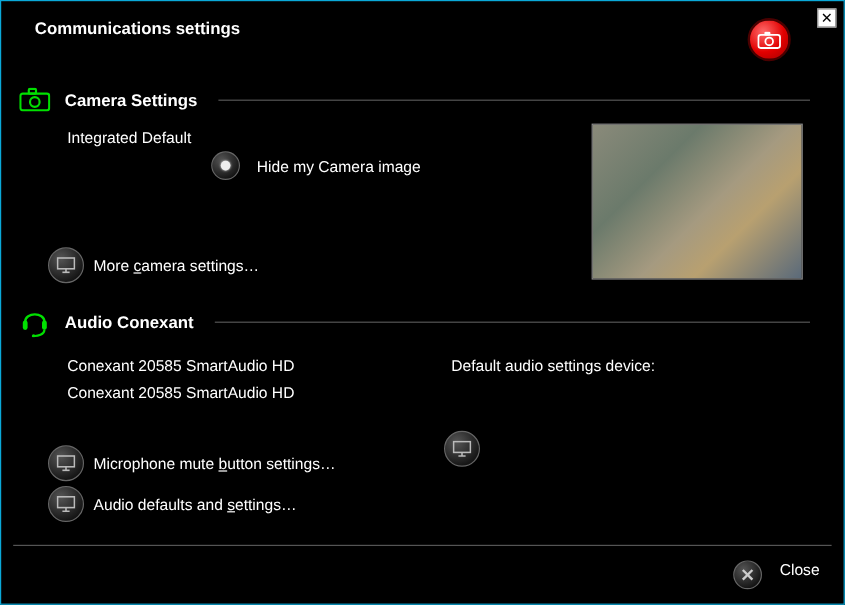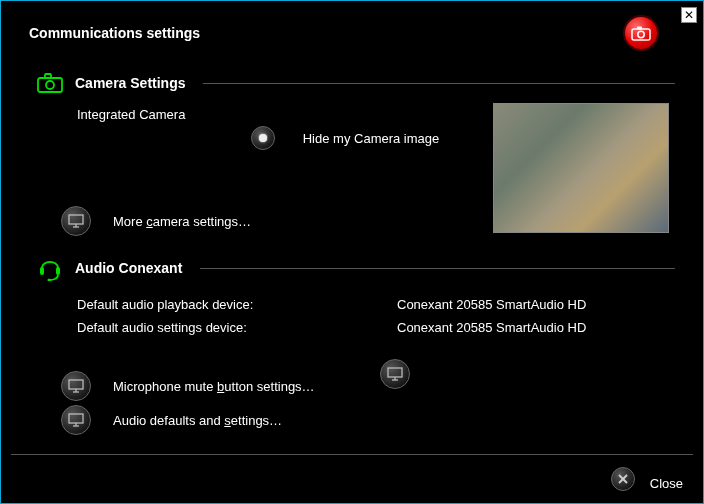--- a/index.html
+++ b/index.html
@@ -10,21 +10,21 @@
     color: #fff;
     font-family: "Segoe UI", Tahoma, sans-serif;
     font-size: 13px;
     border: 1px solid #0aa8d8;
     position: relative;
     overflow: hidden;
   }
   .titlebar {
     display: flex;
     justify-content: space-between;
-    align-items: center;
+    align-items: flex-start;
     padding: 14px 26px 6px 28px;
   }
   .title { font-weight: bold; font-size: 14px; }
   .title-right { display: flex; align-items: center; gap: 8px; }
   .close-x {
     position: absolute;
     top: 6px; right: 6px;
     width: 16px; height: 16px;
     background: #fff;
     color: #000;
@@ -36,66 +36,66 @@
   }
   .rec-btn {
     width: 36px; height: 36px;
     border-radius: 50%;
     background: radial-gradient(circle at 35% 30%, #ff6a6a 0%, #e20000 55%, #a00000 100%);
     border: 2px solid #4a0000;
     display: flex; align-items: center; justify-content: center;
     cursor: pointer;
     margin-right: 18px;
   }
-  .content { padding: 6px 28px 0 36px; }
+  .content { padding: 6px 28px 0 15px; }
   .section-head {
     display: flex; align-items: center; gap: 12px;
     margin-top: 10px;
   }
   .section-head .icon-slot { width: 26px; display:flex; justify-content:center; }
   .section-head .heading { font-weight: bold; font-size: 14px; white-space: nowrap; }
   .section-head .rule { flex: 1; height: 1px; background: #555; margin-left: 6px; }
   .indent { margin-left: 40px; }
   .camera-block { display: flex; align-items: flex-start; margin-top: 14px; }
   .camera-left { flex: 1; }
   .camera-name { margin-bottom: 20px; }
-  .hide-row { display: flex; align-items: center; gap: 28px; position: relative; top: -16px; margin-left: 160px; justify-content: center;}
+  .hide-row { display: flex; align-items: center; gap: 14px; position: relative; top: -16px; margin-left: 160px;}
   .radio {
     width: 24px; height: 24px; border-radius: 50%;
     background: radial-gradient(circle at 35% 30%, #555 0%, #222 60%, #000 100%);
     border: 1px solid #666;
     display:flex; align-items:center; justify-content:center;
     cursor: pointer;
   }
   .radio .dot { width: 8px; height: 8px; border-radius:50%; background:#eee; box-shadow: 0 0 2px #fff; }
   .preview {
     width: 176px; height: 130px;
     background: linear-gradient(135deg, #8a8a7a 0%, #6b7a6b 30%, #a59a80 55%, #b8a070 70%, #5a6a7a 100%);
     border: 1px solid #888;
     margin-right: 6px;
     position: relative; top: -4px;
   }
   .icon-btn-row {
-    display: flex; align-items: center; gap: 22px;
+    display: flex; align-items: center; gap: 8px;
     margin-top: 4px; margin-left: 2px;
     cursor: pointer;
   }
   .circle-btn {
     width: 30px; height: 30px; border-radius: 50%;
     background: radial-gradient(circle at 35% 30%, #555 0%, #222 60%, #000 100%);
     border: 1px solid #666;
     display:flex; align-items:center; justify-content:center;
   }
   .audio-info { margin-top: 16px; display: grid; grid-template-columns: 320px 1fr; row-gap: 8px; margin-left: 40px; }
   .settings-links { display: flex; margin-top: 20px; }
   .settings-links .col { flex: 1; }
   .footer-rule { height: 1px; background: #555; margin: 14px 10px 0 10px; }
   .footer {
     position: absolute; bottom: 12px; right: 20px;
-    display: flex; align-items: flex-end; gap: 15px;
+    display: flex; align-items: flex-start; gap: 15px;
     cursor: pointer;
   }
   .footer .circle-btn { width: 24px; height: 24px; }
   .uline { text-decoration: underline; }
   svg { display: block; }
 </style>
 </head>
 <body>
 
 <div class="titlebar">
@@ -121,21 +121,21 @@
         <circle cx="13" cy="12" r="4" fill="none" stroke="#00e000" stroke-width="1.8"></circle>
         <rect x="8" y="1" width="6" height="4" rx="1" fill="none" stroke="#00e000" stroke-width="1.8"></rect>
       </svg>
     </span>
     <span class="heading">Camera Settings</span>
     <span class="rule"></span>
   </div>
 
   <div class="camera-block">
     <div class="camera-left">
-      <div class="indent camera-name">Integrated Camera</div>
+      <div class="indent camera-name">Integrated Default</div>
       <div class="hide-row">
         <div class="radio">
             <div class="dot"></div>
           </div>
         <span>Hide my Camera image</span>
       </div>
       <div style="height:30px"></div>
       <div class="icon-btn-row" style="margin-left:24px; margin-top:10px;">
         <div class="circle-btn">
           <svg width="16" height="14" viewBox="0 0 16 14">
@@ -158,21 +158,20 @@
         <rect x="18" y="12" width="4" height="8" rx="2" fill="#00e000"></rect>
         <path d="M20 20 C20 24, 14 25, 12 25" fill="none" stroke="#00e000" stroke-width="1.8"></path>
         <circle cx="11" cy="25" r="1.5" fill="#00e000"></circle>
       </svg>
     </span>
     <span class="heading">Audio Conexant</span>
     <span class="rule"></span>
   </div>
 
   <div class="audio-info">
-    <div>Default audio playback device:</div>
     <div>Conexant 20585 SmartAudio HD</div>
     <div>Default audio settings device:</div>
     <div>Conexant 20585 SmartAudio HD</div>
   </div>
 
   <div class="settings-links">
     <div class="col">
       <div class="icon-btn-row" style="margin-left:24px; margin-top:16px;">
         <div class="circle-btn">
           <svg width="16" height="14" viewBox="0 0 16 14">

